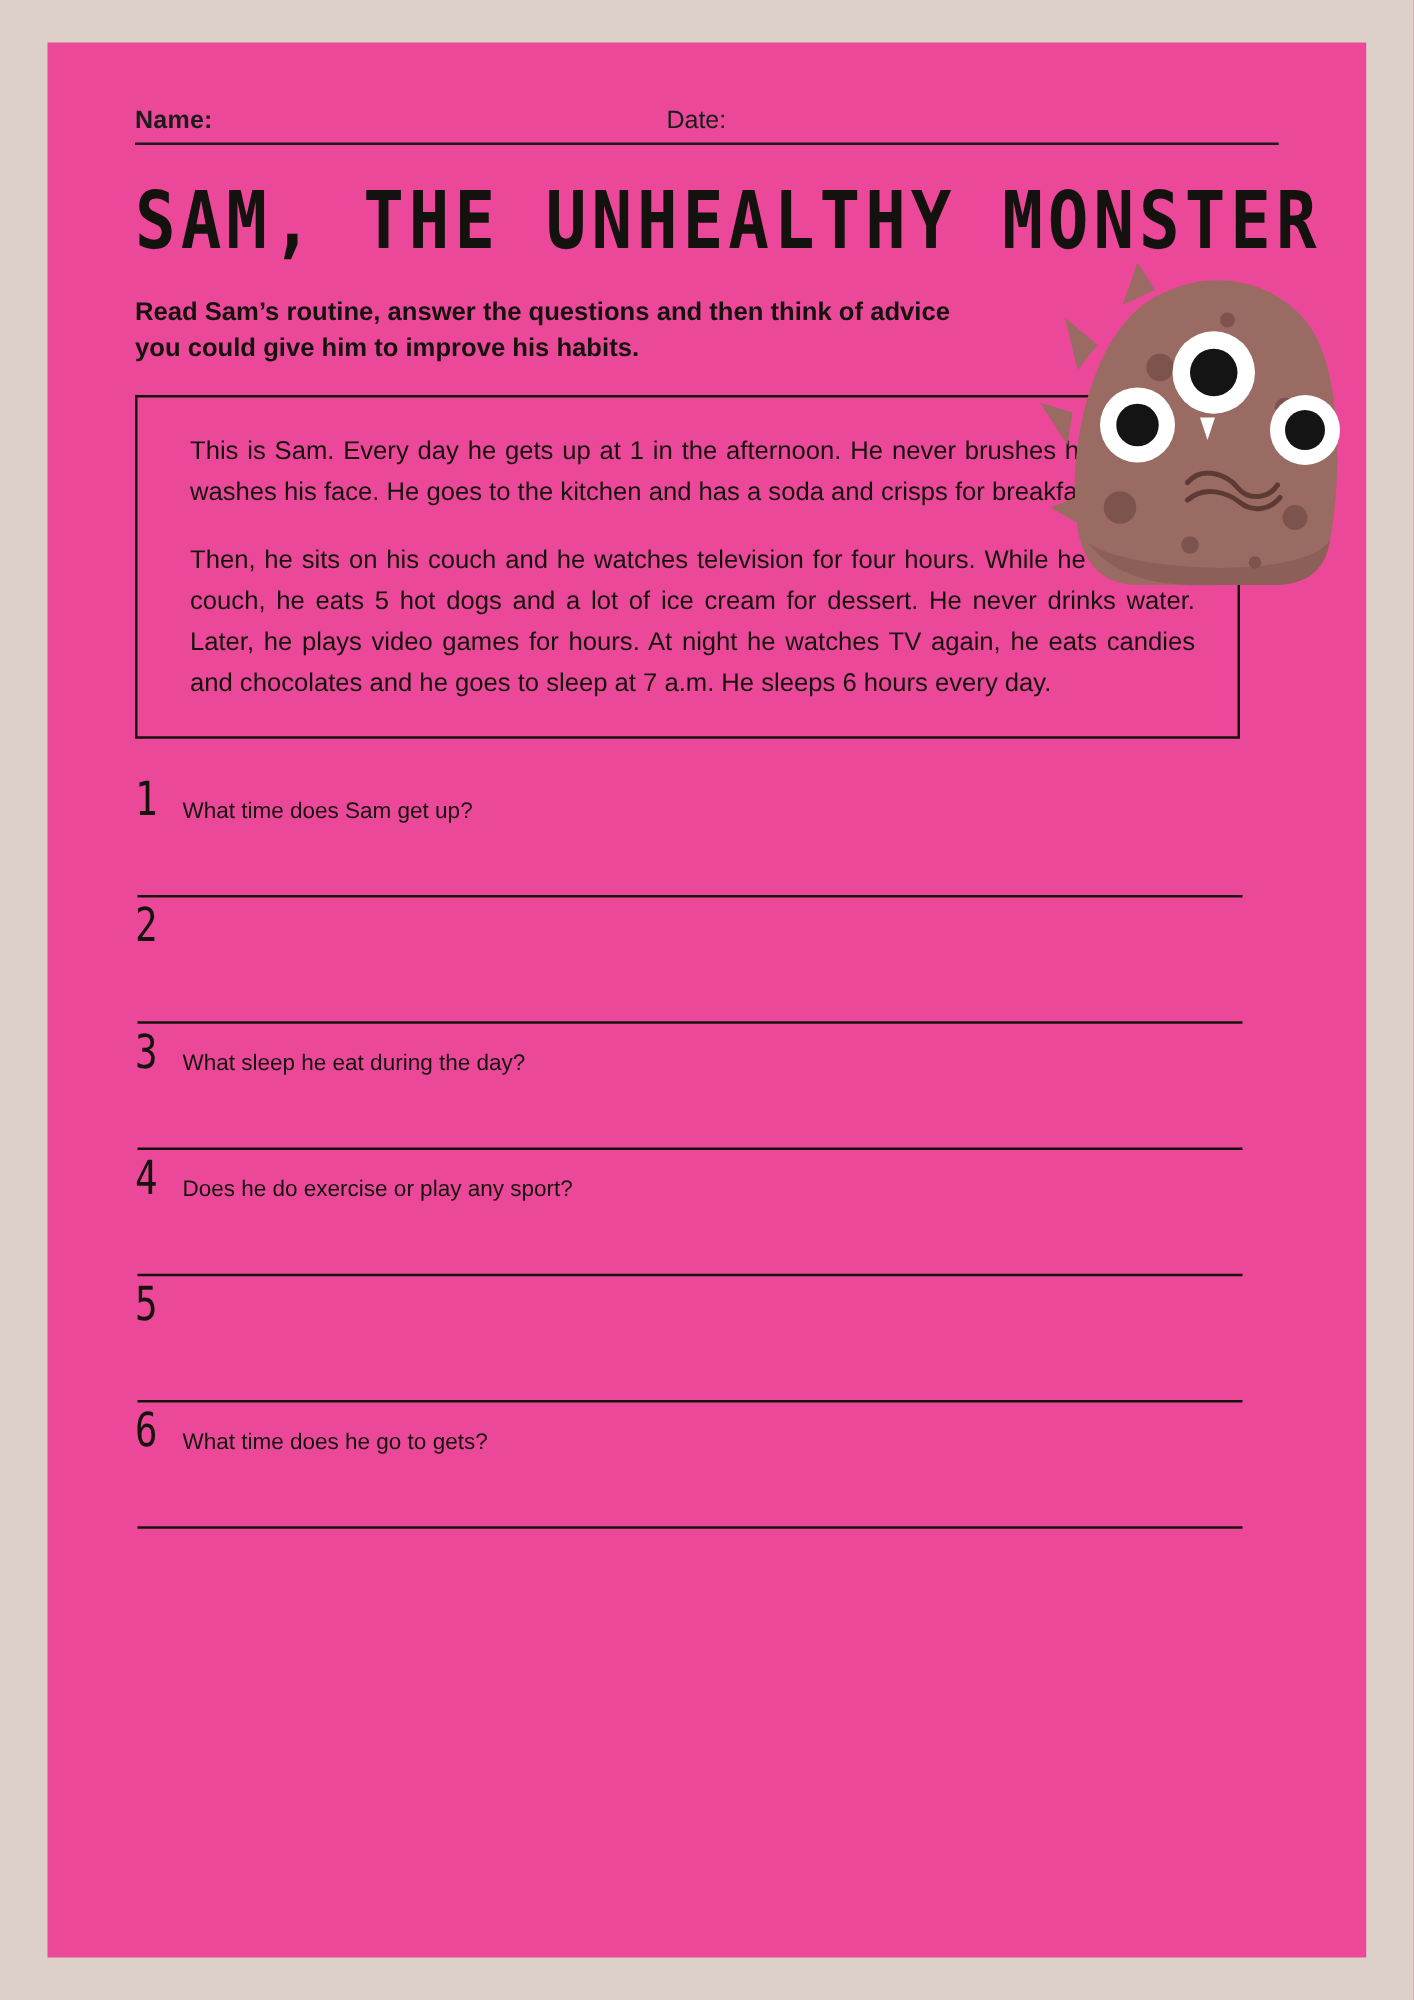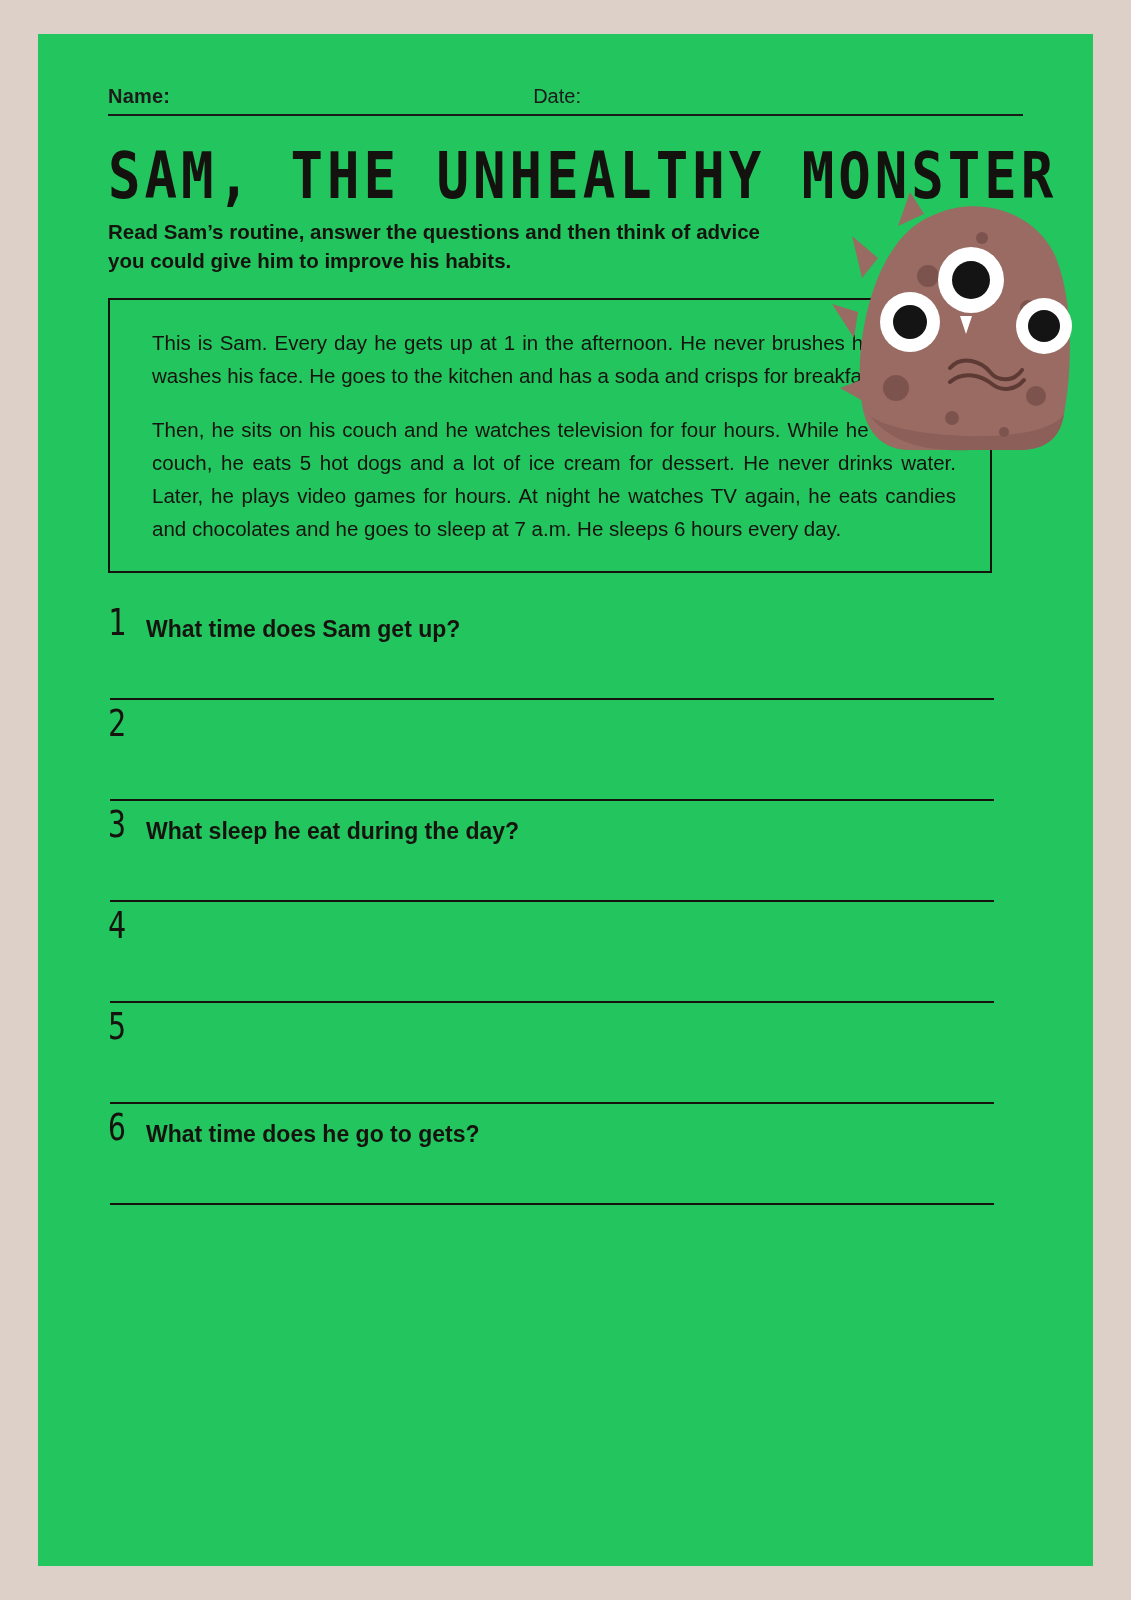--- a/index.html
+++ b/index.html
@@ -12,21 +12,21 @@
     background: #ddd0c8;
     font-family: "Liberation Sans", sans-serif;
     overflow: hidden;
   }
   .page {
     position: absolute;
     left: 38px;
     top: 34px;
     width: 1055px;
     height: 1532px;
-    background: #22c55e;
+    background: #ec4899;
     box-sizing: border-box;
   }
   .inner {
     position: absolute;
     left: 70px;
     top: 40px;
     width: 915px;
   }
 
   
@@ -59,21 +59,21 @@
     letter-spacing: 4px;
     color: #14120f;
     white-space: nowrap;
     transform: scaleY(1.18);
     transform-origin: left top;
     line-height: 1.05;
   }
 
   
   .instructions {
-    margin-top: 16px;
+    margin-top: 34px;
     font-size: 20.5px;
     font-weight: bold;
     color: #16130f;
     line-height: 1.45;
     max-width: 680px;
   }
 
   
   .storybox {
     position: relative;
@@ -119,23 +119,22 @@
   .qnum {
     font-family: "DejaVu Sans Mono", monospace;
     font-size: 30px;
     color: #16130f;
     width: 38px;
     flex: 0 0 38px;
     transform: scaleY(1.25);
     transform-origin: left bottom;
   }
   .qtext {
-    font-size: 23px;
-    color: #16130f;
-    font-weight: bold;
+    font-size: 18px;
+    color: #16130f;
   }
   .answerline {
     border-bottom: 2px solid #16130f;
     height: 54px;
     margin-left: 2px;
     width: 884px;
   }
 </style>
 </head>
 <body>
@@ -213,20 +212,21 @@
         <div class="qrow">
           <span class="qnum">3</span>
           <span class="qtext">What sleep he eat during the day?</span>
         </div>
         <div class="answerline"></div>
       </div>
 
       <div class="qitem">
         <div class="qrow">
           <span class="qnum">4</span>
+          <span class="qtext">Does he do exercise or play any sport?</span>
         </div>
         <div class="answerline"></div>
       </div>
 
       <div class="qitem">
         <div class="qrow">
           <span class="qnum">5</span>
         </div>
         <div class="answerline"></div>
       </div>

